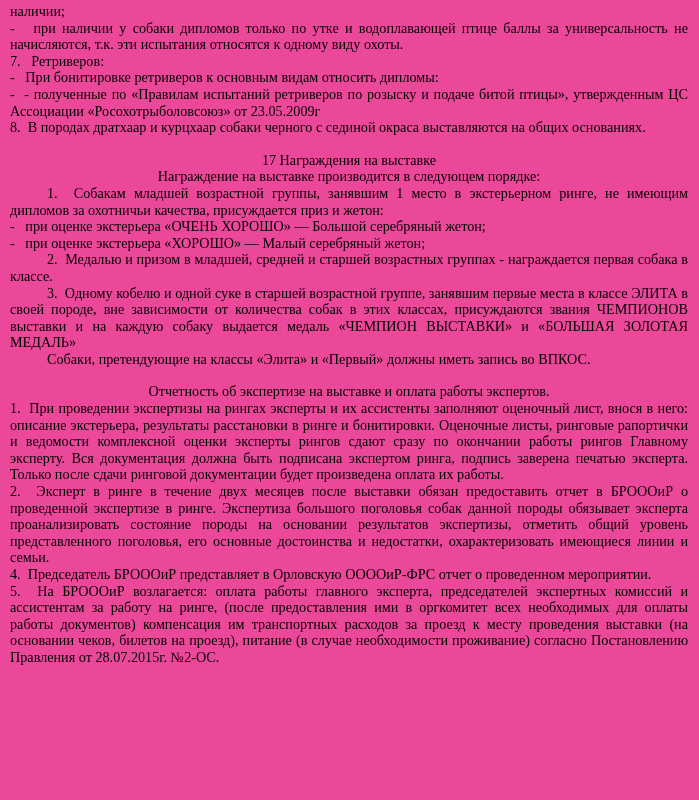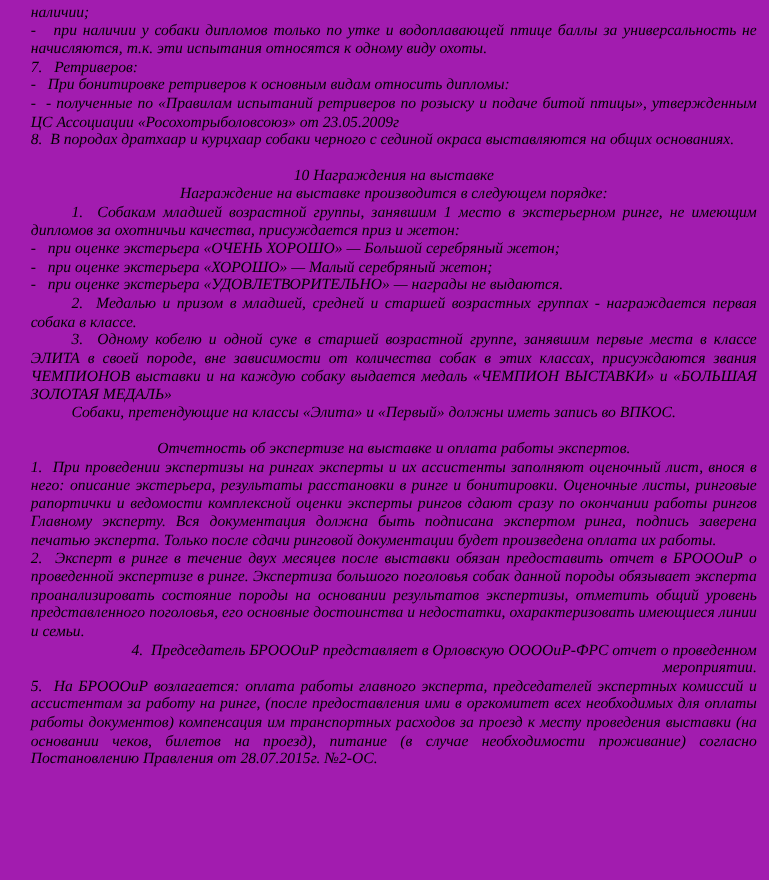--- a/index.html
+++ b/index.html
@@ -1,51 +1,49 @@
 <!DOCTYPE html>
 <html lang="ru"><head>
 <meta charset="utf-8">
 <style>
   html, body { margin: 0; padding: 0; background: #ffffff; }
   .page {
     width: 699px;
     height: 800px;
     box-sizing: border-box;
-    padding: 3px 11px 0 28px;
-    background: #a21caf;
+    padding: 3px 11px 0 10px;
+    background: #ec4899;
     color: #000000;
     font-family: "Liberation Serif", "DejaVu Serif", serif;
     font-size: 14.2px;
     line-height: 16.6px;
     overflow: hidden;
-    font-style: italic;
   }
   .p { margin: 0; text-align: justify; }
-  .p.left { text-align: right; margin-left: 29px; }
+  .p.left { text-align: left; }
   .p.center { text-align: center; }
   .p.indent { text-indent: 37px; }
   .spacer { height: 16px; }
 </style>
 </head>
 <body>
 
 <div class="page">
     <p class="p">наличии;</p>
     <p class="p">-&nbsp;&nbsp;&nbsp;при наличии у собаки дипломов только по утке и водоплавающей птице баллы за универсальность не начисляются, т.к. эти испытания относятся к одному виду охоты.</p>
     <p class="p">7.&nbsp;&nbsp;&nbsp;Ретриверов:</p>
     <p class="p">-&nbsp;&nbsp;&nbsp;При бонитировке ретриверов к основным видам относить дипломы:</p>
     <p class="p">-&nbsp;&nbsp;-&nbsp;полученные по «Правилам испытаний ретриверов по розыску и подаче битой птицы», утвержденным ЦС Ассоциации «Росохотрыболовсоюз» от 23.05.2009г</p>
     <p class="p">8.&nbsp;&nbsp;В породах дратхаар и курцхаар собаки черного с сединой окраса выставляются на общих основаниях.</p>
     <div class="spacer"></div>
-    <p class="p center">10 Награждения на выставке</p>
+    <p class="p center">17 Награждения на выставке</p>
     <p class="p center">Награждение на выставке производится в следующем порядке:</p>
     <p class="p indent">1.&nbsp;&nbsp;Собакам младшей возрастной группы, занявшим 1 место в экстерьерном ринге, не имеющим дипломов за охотничьи качества, присуждается приз и жетон:</p>
     <p class="p">-&nbsp;&nbsp;&nbsp;при оценке экстерьера «ОЧЕНЬ ХОРОШО» — Большой серебряный жетон;</p>
     <p class="p">-&nbsp;&nbsp;&nbsp;при оценке экстерьера «ХОРОШО» — Малый серебряный жетон;</p>
-    <p class="p">-&nbsp;&nbsp;&nbsp;при оценке экстерьера «УДОВЛЕТВОРИТЕЛЬНО» — награды не выдаются.</p>
     <p class="p indent">2.&nbsp;&nbsp;Медалью и призом в младшей, средней и старшей возрастных группах - награждается первая собака в классе.</p>
     <p class="p indent">3.&nbsp;&nbsp;Одному кобелю и одной суке в старшей возрастной группе, занявшим первые места в классе ЭЛИТА в своей породе, вне зависимости от количества собак в этих классах, присуждаются звания ЧЕМПИОНОВ выставки и на каждую собаку выдается медаль «ЧЕМПИОН ВЫСТАВКИ» и «БОЛЬШАЯ ЗОЛОТАЯ МЕДАЛЬ»</p>
     <p class="p indent">Собаки, претендующие на классы «Элита» и «Первый» должны иметь запись во ВПКОС.</p>
     <div class="spacer"></div>
     <p class="p center">Отчетность об экспертизе на выставке и оплата работы экспертов.</p>
     <p class="p">1.&nbsp;&nbsp;При проведении экспертизы на рингах эксперты и их ассистенты заполняют оценочный лист, внося в него: описание экстерьера, результаты расстановки в ринге и бонитировки. Оценочные листы, ринговые рапортички и ведомости комплексной оценки эксперты рингов сдают сразу по окончании работы рингов Главному эксперту. Вся документация должна быть подписана экспертом ринга, подпись заверена печатью эксперта. Только после сдачи ринговой документации будет произведена оплата их работы.</p>
     <p class="p">2.&nbsp;&nbsp;Эксперт в ринге в течение двух месяцев после выставки обязан предоставить отчет в БРОООиР о проведенной экспертизе в ринге. Экспертиза большого поголовья собак данной породы обязывает эксперта проанализировать состояние породы на основании результатов экспертизы, отметить общий уровень представленного поголовья, его основные достоинства и недостатки, охарактеризовать имеющиеся линии и семьи.</p>
     <p class="p left">4.&nbsp;&nbsp;Председатель БРОООиР представляет в Орловскую ООООиР-ФРС отчет о проведенном мероприятии.</p>
     <p class="p">5.&nbsp;&nbsp;На БРОООиР возлагается: оплата работы главного эксперта, председателей экспертных комиссий и ассистентам за работу на ринге, (после предоставления ими в оргкомитет всех необходимых для оплаты работы документов) компенсация им транспортных расходов за проезд к месту проведения выставки (на основании чеков, билетов на проезд), питание (в случае необходимости проживание) согласно Постановлению Правления от 28.07.2015г. №2-ОС.</p>
   </div>

